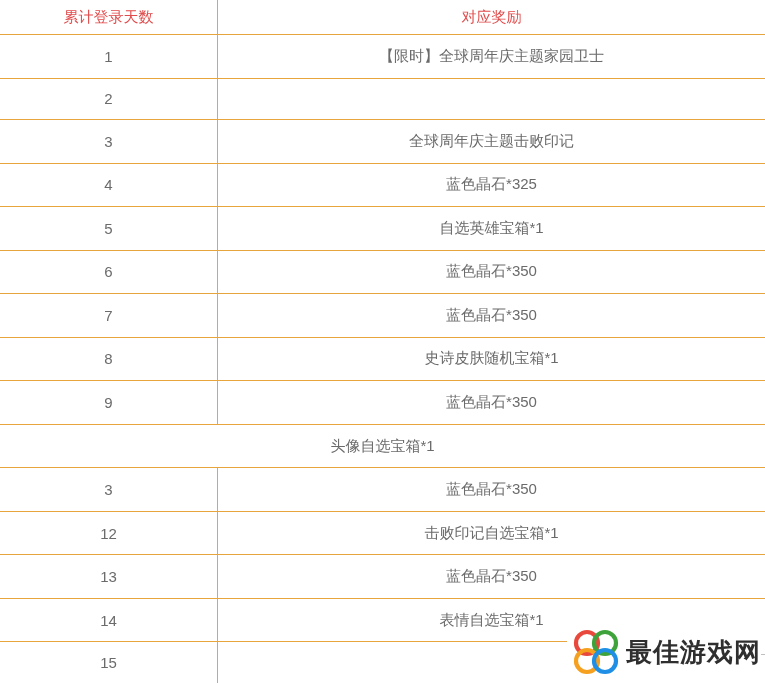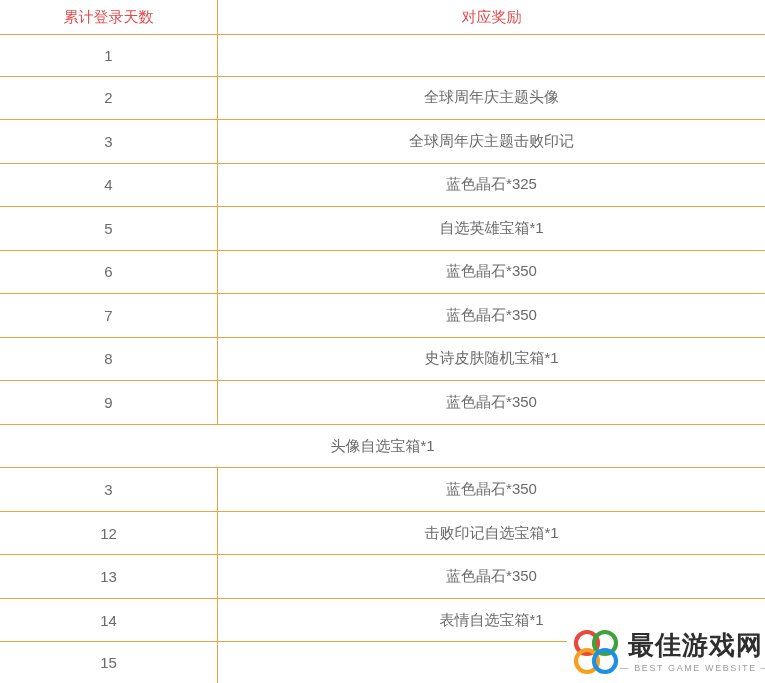--- a/index.html
+++ b/index.html
@@ -78,21 +78,21 @@
 
   .wm-logo {
     flex: 0 0 52px;
     width: 52px;
     height: 52px;
     margin-left: 3px;
   }
 
   .wm-text {
     display: flex;
-    flex-direction: column;
+    flex-direction: row;
     align-items: center;
     margin-left: 4px;
     min-width: 0;
   }
 
   .wm-title {
     font-size: 26px;
     font-weight: bold;
     color: var(--wm_title_color, #2f2f2f);
     letter-spacing: 1px;
@@ -114,24 +114,24 @@
 <div class="screen">
 
   <div class="rewards-table">
     <div class="hrow">
       <div class="cell col-days">累计登录天数</div>
       <div class="cell col-reward">对应奖励</div>
     </div>
     <div class="rows" id="rows">
         <div class="row">
           <div class="cell col-days">1</div>
+          <div class="cell col-reward">【限时】全球周年庆主题家园卫士</div>
         </div>
         <div class="row">
           <div class="cell col-days">2</div>
-          <div class="cell col-reward">全球周年庆主题头像</div>
         </div>
         <div class="row">
           <div class="cell col-days">3</div>
           <div class="cell col-reward">全球周年庆主题击败印记</div>
         </div>
         <div class="row">
           <div class="cell col-days">4</div>
           <div class="cell col-reward">蓝色晶石*325</div>
         </div>
         <div class="row">

